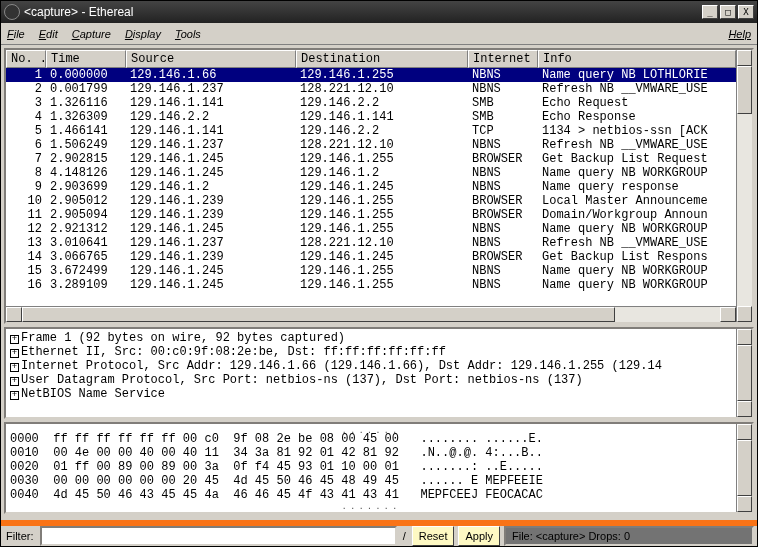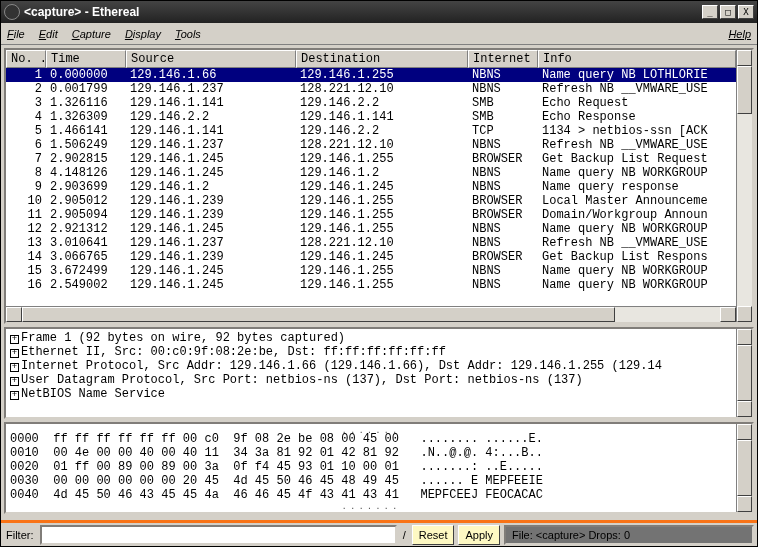--- a/index.html
+++ b/index.html
@@ -1,20 +1,20 @@
 <!DOCTYPE html>
 <html><head>
 <meta charset="utf-8">
 <style>
   * { box-sizing: border-box; }
   html, body { margin:0; padding:0; font-family: Tahoma, sans-serif; font-size:11px; }
   .window { width:758px; height:547px; border:1px solid #000; display:flex; flex-direction:column; background:#d4d0c8; }
   .titlebar { height:22px; background:linear-gradient(#444,#222); color:#fff; display:flex; align-items:center; padding:0 3px; }
   .titlebar .icon { width:16px;height:16px;border-radius:50%;background:#333;border:1px solid #888;margin-right:4px; }
-  .titlebar .title { flex:1; font-weight:bold; font-size:12px; }
+  .titlebar .title { flex:1; font-weight:normal; font-size:12px; }
   .titlebar .winbtns { display:flex; gap:2px; }
   .titlebar .winbtn { width:16px;height:14px;background:#d4d0c8;border:1px solid #fff;border-right-color:#404040;border-bottom-color:#404040;display:flex;align-items:center;justify-content:center;font-size:9px;font-family:monospace;color:#000;cursor:pointer; }
   .menubar { height:22px; display:flex; align-items:center; padding:0 6px; gap:14px; border-bottom:1px solid #808080;font-style:italic; }
   .menuitem { cursor:pointer; }
   .menuitem u { text-decoration:underline; }
   .menubar .spacer { flex:1; }
   .content { flex:1; display:flex; flex-direction:column; padding:3px; gap:3px; overflow:hidden; }
   .pane { background:#fff; border:2px inset #d4d0c8; overflow:hidden; display:flex; }
   .pane .scroll-gutter { width:16px; background:#d4d0c8; border-left:1px solid #808080; display:flex; flex-direction:column; }
   .scroll-gutter .arrow { height:16px; background:#d4d0c8; border:1px solid #fff; border-right-color:#404040;border-bottom-color:#404040; margin:0; cursor:pointer;}
@@ -39,21 +39,21 @@
   .tree-pane { height:92px;justify-content:center; }
   .tree-pane .inner { flex:1; padding:2px 4px; font-family:"Courier New",monospace; font-size:12px; white-space:nowrap; overflow:hidden;}
   .tree-line { height:14px; }
   .tree-line .box { display:inline-block;width:9px;height:9px;border:1px solid #000;line-height:7px;font-size:9px;text-align:center;margin-right:2px;cursor:pointer; }
   
   .hex-pane { height:92px; }
   .hex-pane .inner { flex:1; padding:2px 4px; font-family:"Courier New",monospace; font-size:12px; white-space:pre; overflow:hidden;}
   .hex-pane .lead { height:6px; text-align:center;font-size:9px;color:#555;letter-spacing:3px;}
   .hex-line{height:14px;}
   
-  .statusbar { height:26px; display:flex; align-items:center; gap:4px; padding:2px 3px; border-top:3px solid #f97316;}
+  .statusbar { height:26px; display:flex; align-items:center; gap:4px; padding:2px 3px; border-top:6px solid #f97316;}
   .statusbar .lbl { padding:0 2px; }
   .statusbar .filter-input { flex:1; height:20px; border:2px inset #d4d0c8; background:#fff; padding:0 3px;}
   .statusbar .btn { height:20px; padding:0 6px; border:1px solid #fff; border-right-color:#404040;border-bottom-color:#404040;background:#fef9c3;cursor:pointer; display:flex;align-items:center;}
   .statusbar .status-text { border:2px inset #d4d0c8; height:20px; flex:0 0 250px; display:flex;align-items:center; padding:0 6px; background:#737373;}
 </style>
 </head>
 <body>
 
 <div class="window">
 
@@ -205,21 +205,21 @@
             <div class="plrow">
               <span class="c-no">15</span>
               <span class="c-time">3.672499</span>
               <span class="c-src">129.146.1.245</span>
               <span class="c-dst">129.146.1.255</span>
               <span class="c-proto">NBNS</span>
               <span class="c-info">Name query NB WORKGROUP</span>
             </div>
             <div class="plrow">
               <span class="c-no">16</span>
-              <span class="c-time">2.549002</span>
+              <span class="c-time">3.289109</span>
               <span class="c-src">129.146.1.245</span>
               <span class="c-dst">129.146.1.255</span>
               <span class="c-proto">NBNS</span>
               <span class="c-info">Name query NB WORKGROUP</span>
             </div>
           </div>
         <div class="hscroll">
           <div class="harrow"></div>
           <div class="htrack">
               <div class="hthumb" style="width:85%"></div>

